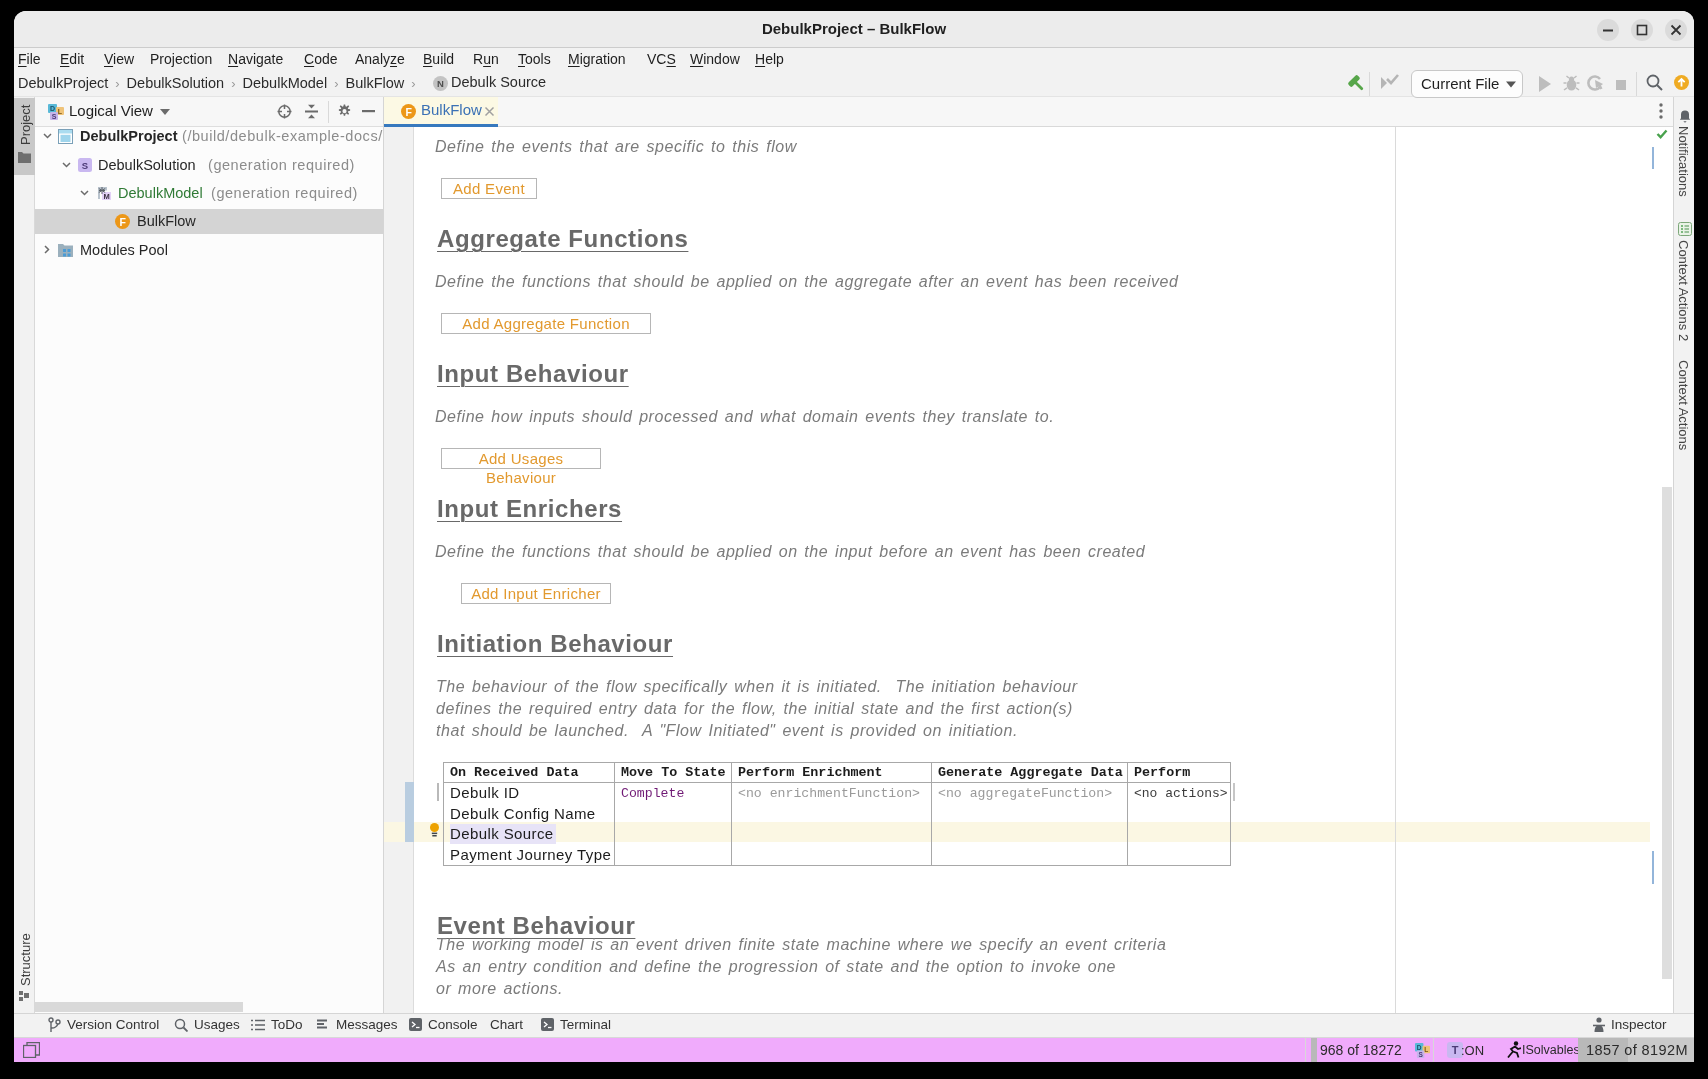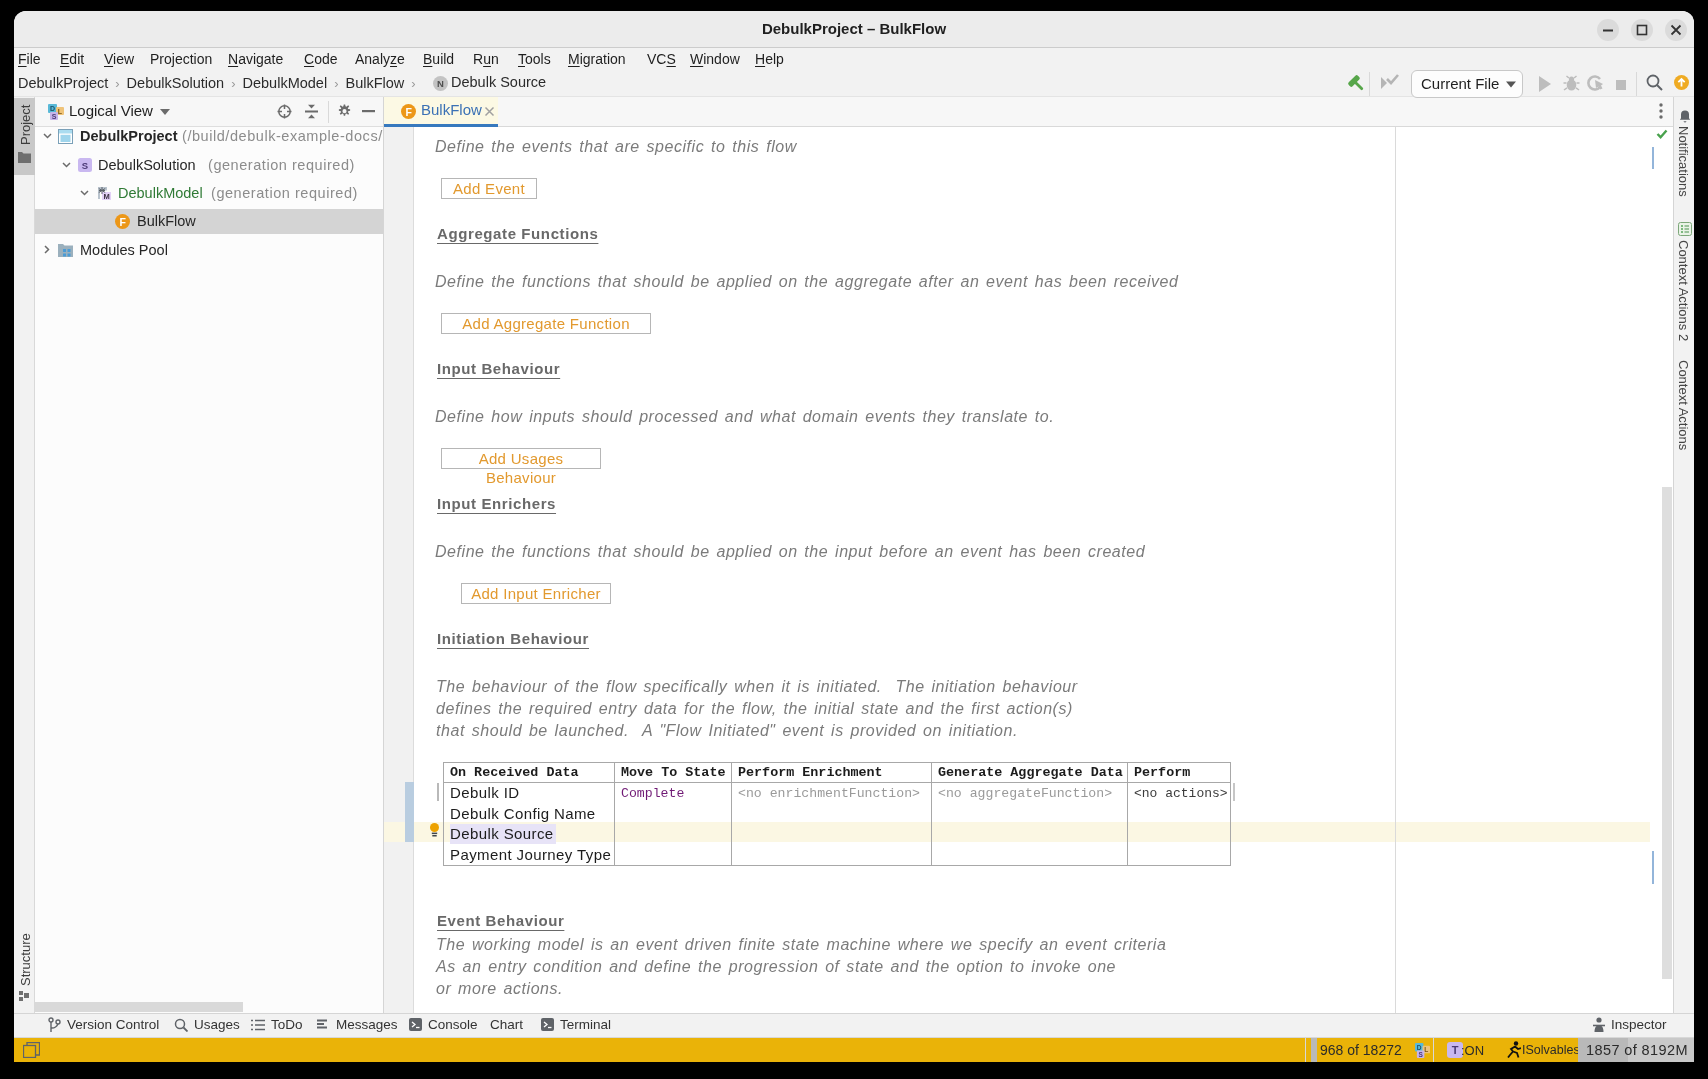--- a/index.html
+++ b/index.html
@@ -27,38 +27,38 @@
   #lpanel { left:21px; top:86px; width:349px; height:916px; background:#fcfcfc; border-right:1px solid #d5d5d5; overflow:hidden; }
   #lpanel-head { left:0; top:0; width:348px; height:30px; background:#f7f7f7; border-bottom:1px solid #dedede; }
   .tree-row { position:absolute; height:25px; line-height:25px; font-size:14.5px; color:#262626; white-space:nowrap; }
   .tree-gray { color:#8c8c8c; letter-spacing:0.55px; }
   
   #tabbar { left:370px; top:86px; width:1289px; height:30px; background:#f7f7f7; border-bottom:1px solid #d9d9d9; }
   #tab1 { left:0px; top:0px; width:114px; height:30px; background:#fcf9e4; border-bottom:3px solid #3779be; }
   
   #editor { left:370px; top:116px; width:1289px; height:886px; background:#fff; }
   #gutter { left:0; top:0; width:30px; height:886px; background:#f1f1f1; border-right:1px solid #dcdcdc; }
-  .h1 { position:absolute; font-size:15px; font-weight:bold; color:#696969; letter-spacing:0.6px; text-decoration:underline; text-decoration-thickness:1px; text-underline-offset:4px; }
+  .h1 { position:absolute; font-size:24px; font-weight:bold; color:#696969; letter-spacing:0.6px; text-decoration:underline; text-decoration-thickness:1px; text-underline-offset:4px; }
   .para { position:absolute; font-style:italic; font-size:16px; color:#7b7b7b; letter-spacing:0.55px; word-spacing:1.8px; white-space:pre; line-height:22px; }
   .btn { position:absolute; border:1px solid #b6b6b6; background:#fff; color:#e2992e; font-size:15px; letter-spacing:0.3px; text-align:center; line-height:19px; height:21px; }
   
   #tblwrap table td { border:1px solid #a8a8a8; padding:0 6px; height:20px; }
   .thead td { font-family:"Liberation Mono", monospace; font-weight:bold; font-size:13.4px; color:#1c1c1c; white-space:nowrap; }
   .tbody td { font-size:15px; color:#1c1c1c; }
   .cline { height:20.5px; line-height:20.5px; white-space:nowrap; letter-spacing:0.4px; }
   .lav { background:#e7e3f7; padding:1px 2px 2px 0px; }
   .mono-d { font-family:"Liberation Mono", monospace; font-size:13.2px; color:#701a75; line-height:20.5px; white-space:nowrap; }
   .mono-d2 { font-family:"Liberation Mono", monospace; font-size:13px; color:#3c3c3c; line-height:20.5px; white-space:nowrap; }
   .mono-g { font-family:"Liberation Mono", monospace; font-size:13.2px; color:#9a9a9a; line-height:20.5px; white-space:nowrap; }
   
   #rstrip { left:1659px; top:86px; width:21px; height:916px; background:#f2f2f2; border-left:1px solid #d5d5d5; }
   .rlabel { position:absolute; color:#444; font-size:13px; white-space:nowrap; transform:rotate(90deg); transform-origin:left top; }
   
   #toolrow { left:0; top:1002px; width:1680px; height:24px; background:#f2f2f2; border-top:1px solid #d5d5d5; font-size:13.5px; color:#333; }
-  #statusrow { left:0; top:1026px; width:1680px; height:25px; background:#eab308; border-top:1px solid #d8d8d8; font-size:14px; color:#2b2b2b; }
+  #statusrow { left:0; top:1026px; width:1680px; height:25px; background:#f0abfc; border-top:1px solid #d8d8d8; font-size:14px; color:#2b2b2b; }
   .trow-item { position:absolute; top:3px; display:flex; align-items:center; gap:6px; }
   svg { display:block; }
 </style>
 </head>
 <body>
 <div id="win">
 
   <div class="abs" id="titlebar"></div>
   <div class="abs" id="title">DebulkProject – BulkFlow</div>
   <div class="abs winbtn" style="left:1583px;">

